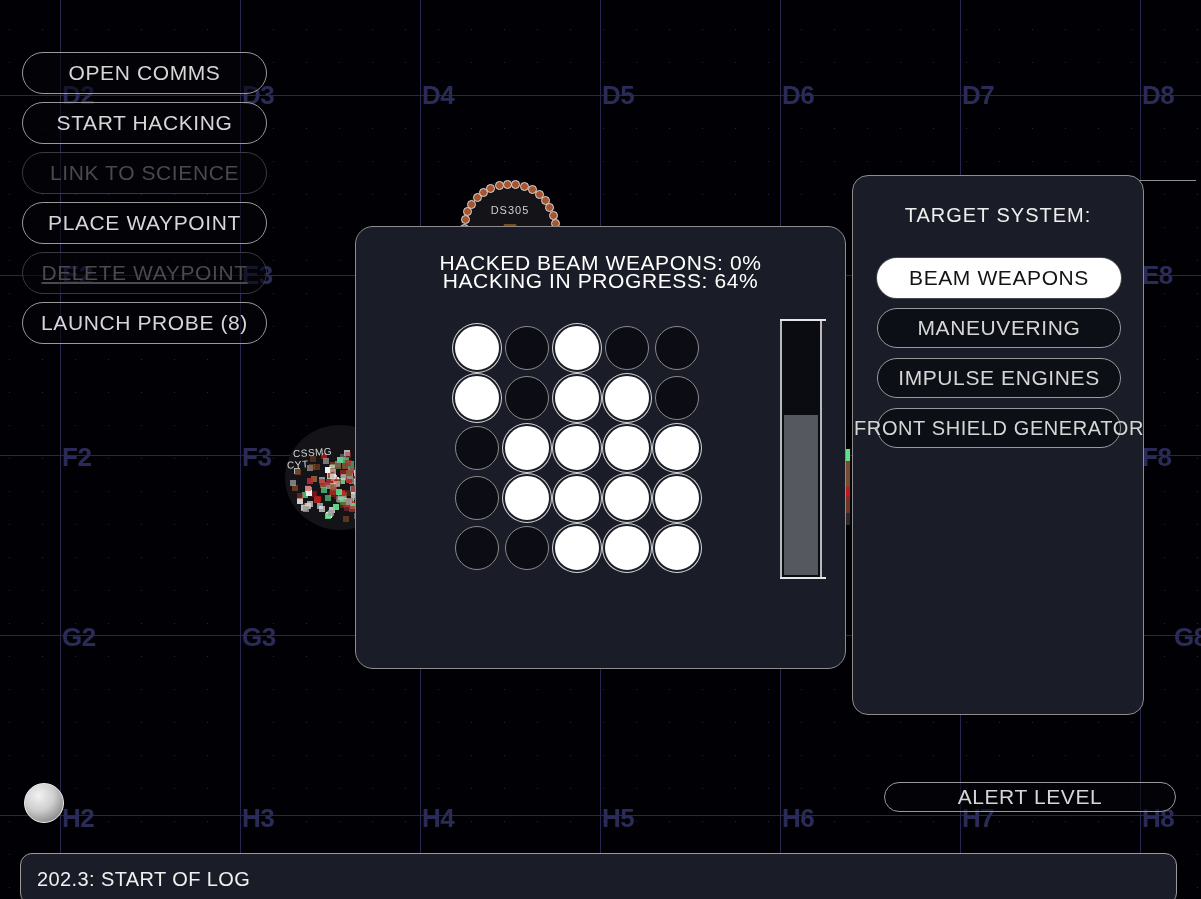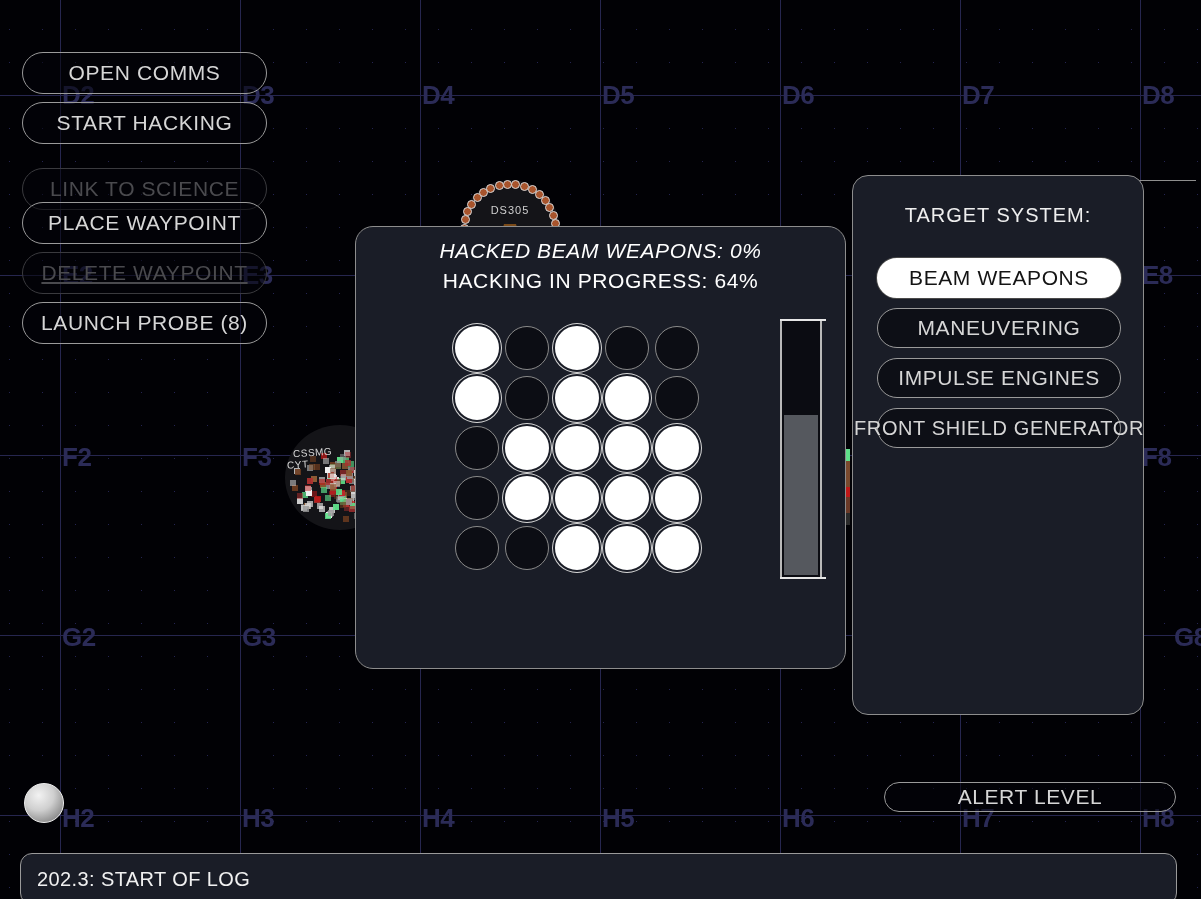--- a/index.html
+++ b/index.html
@@ -268,21 +268,21 @@
   #hack-dialog .line1, #hack-dialog .line2 {
     position: absolute;
     left: 0; width: 100%;
     text-align: center;
     color: #ffffff;
     font-size: 21px;
     letter-spacing: 0.6px;
     text-transform: uppercase;
     font-family: "Liberation Sans Narrow", "Liberation Sans", sans-serif;
   }
-  #hack-dialog .line1 { top: 12px; font-style: italic; }
+  #hack-dialog .line1 { top: 24px; }
   #hack-dialog .line2 { top: 42px; }
 
   #hack-grid {
     position: absolute;
     left: 96px; top: 96px;
     display: grid;
     grid-template-columns: repeat(5, 50px);
     grid-template-rows: repeat(5, 50px);
     gap: 0px;
   }
@@ -603,21 +603,21 @@
     <i style="top:70px; height:12px; background:#2a2a2a;"></i>
   </div>
 
   <div id="left-buttons">
       <div class="pill left-btn" style="top: 52px;">
         <span>Open Comms</span>
       </div>
       <div class="pill left-btn" style="top: 102px;">
         <span>Start Hacking</span>
       </div>
-      <div class="pill left-btn disabled" style="top: 168px;">
+      <div class="pill left-btn disabled" style="top: 152px;">
         <span>Link To Science</span>
       </div>
       <div class="pill left-btn" style="top: 202px;">
         <span>Place Waypoint</span>
       </div>
       <div class="pill left-btn disabled" style="top: 252px; text-decoration: underline;">
         <span>Delete Waypoint</span>
       </div>
       <div class="pill left-btn" style="top: 302px;">
         <span>Launch Probe (8)</span>

